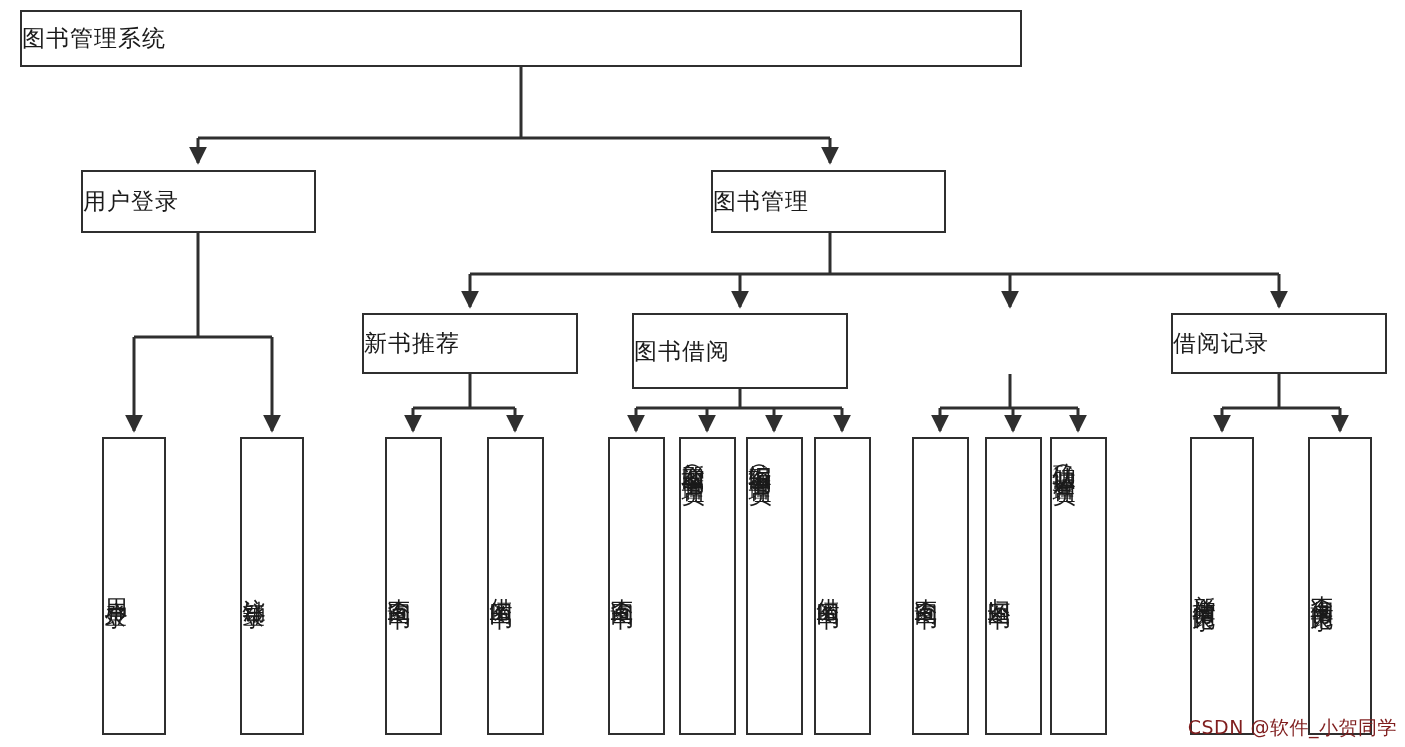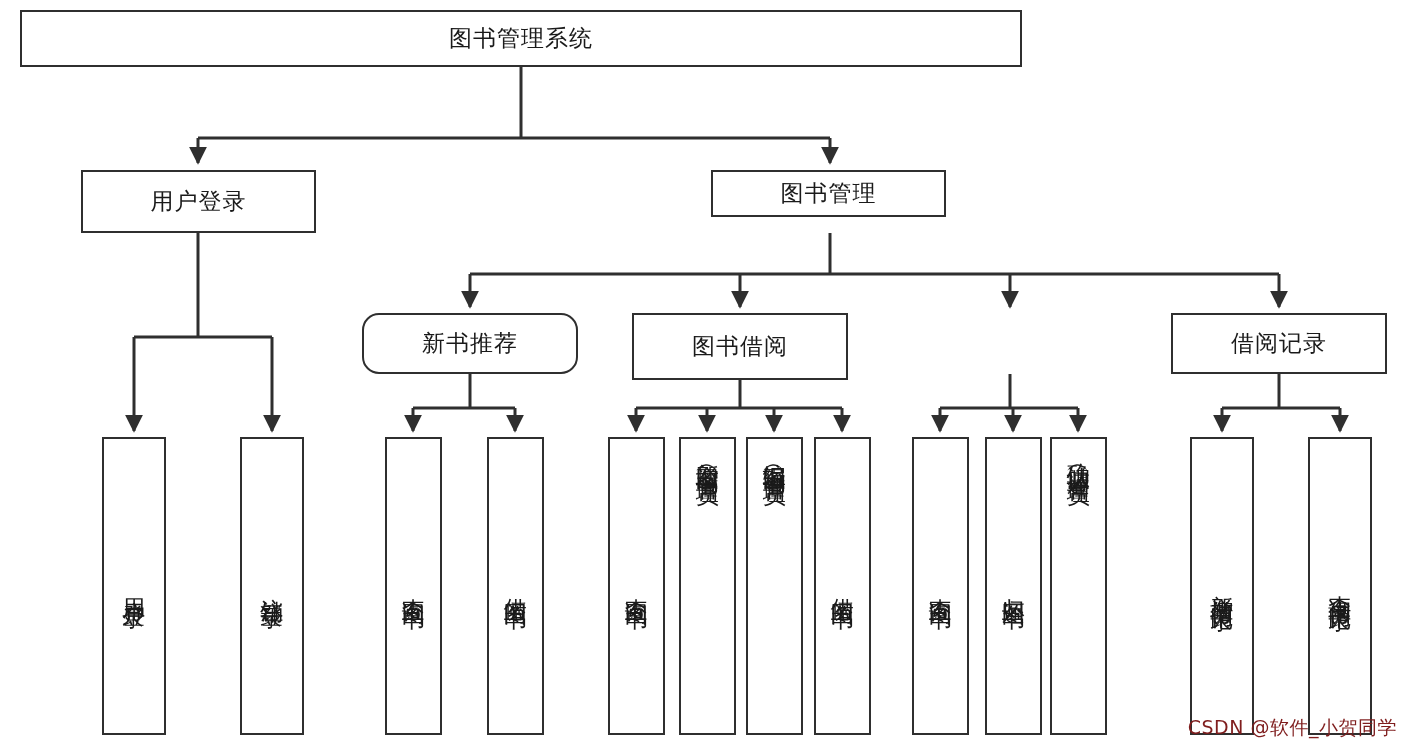--- a/index.html
+++ b/index.html
@@ -23,21 +23,20 @@
     height: 747px;
     pointer-events: none;
   }
   .node {
     position: absolute;
     box-sizing: border-box;
     border: 2.5px solid #2f2f2f;
     background: #ffffff;
     display: flex;
     align-items: center;
-    justify-content: center;
     color: #1a1a1a;
   }
   .node.horiz {
     font-size: 23px;
     letter-spacing: 1px;
   }
   .node.vert {
     align-items: flex-start;
     padding-top: 6px;
   }
@@ -119,28 +118,28 @@
     </g>
   </svg>
 
   <div class="node horiz" id="root-node" style="left: 20px; top: 10px; width: 1002px; height: 57px;">
     <span>图书管理系统</span>
   </div>
 
   <div class="node horiz" id="l2-0" style="left: 81px; top: 170px; width: 235px; height: 63px;">
     <span>用户登录</span>
   </div>
-  <div class="node horiz" id="l2-1" style="left: 711px; top: 170px; width: 235px; height: 47px;">
+  <div class="node horiz" id="l2-1" style="left: 711px; top: 170px; width: 235px; height: 63px;">
     <span>图书管理</span>
   </div>
 
-  <div class="node horiz" id="l3-0" style="left: 362px; top: 313px; width: 216px; height: 61px; border-radius: 17px;">
+  <div class="node horiz" id="l3-0" style="left: 362px; top: 313px; width: 216px; height: 61px;">
     <span>新书推荐</span>
   </div>
-  <div class="node horiz" id="l3-1" style="left: 632px; top: 313px; width: 216px; height: 67px;">
+  <div class="node horiz" id="l3-1" style="left: 632px; top: 313px; width: 216px; height: 76px;">
     <span>图书借阅</span>
   </div>
   <div class="node horiz" id="l3-3" style="left: 1171px; top: 313px; width: 216px; height: 61px;">
     <span>借阅记录</span>
   </div>
 
   <div class="node vert center" id="leaf-0" style="left: 102px; top: 437px; width: 64px; height: 298px;">
     <span class="vlabel">用户登录</span>
   </div>
   <div class="node vert center" id="leaf-1" style="left: 240px; top: 437px; width: 64px; height: 298px;">

